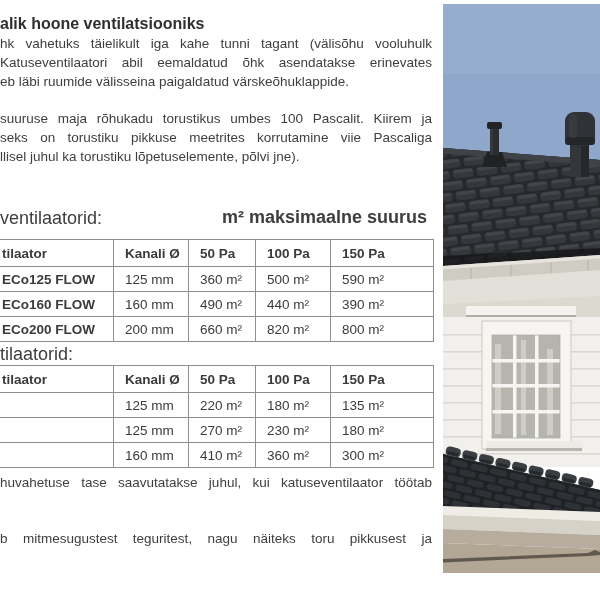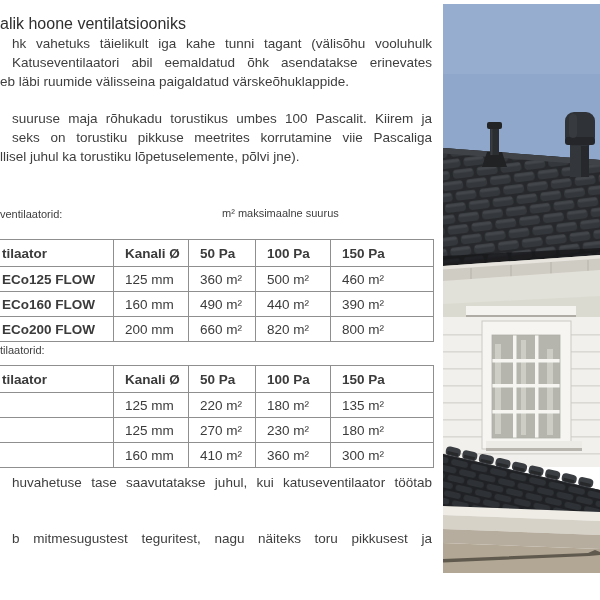--- a/index.html
+++ b/index.html
@@ -3,27 +3,27 @@
 <meta charset="utf-8">
 <style>
   html,body{margin:0;padding:0;}
   body{
     width:600px;height:600px;position:relative;overflow:hidden;
     background:#ffffff;color:#3e3e3e;
     font-family:"Liberation Sans", sans-serif;
   }
   .abs{position:absolute;}
   .title{
-    left:0;top:4px;font-size:16px;font-weight:400;color:#2f2f2f;white-space:nowrap;
+    left:0;top:4px;font-size:16px;font-weight:700;color:#2f2f2f;white-space:nowrap;
   }
   .para{left:0;width:432px;font-size:13.5px;line-height:19px;color:#3e3e3e;}
   .ln{white-space:nowrap;}
-  .ln.just{white-space:normal;text-align:justify;text-align-last:justify;padding-left:12px;}
-  .lbl{font-size:11px;color:#3e3e3e;white-space:nowrap;text-align:center;}
-  .lbl-bold{font-weight:400;}
+  .ln.just{white-space:normal;text-align:justify;text-align-last:justify;}
+  .lbl{font-size:18px;color:#3e3e3e;white-space:nowrap;text-align:center;}
+  .lbl-bold{font-weight:700;}
   table.vt{
     position:absolute;left:-10px;border-collapse:collapse;table-layout:fixed;
     width:443px;font-size:13.5px;color:#3b3b3b;
   }
   table.vt th, table.vt td{
     border:1px solid #8f8f8f;text-align:left;padding:0 2px 0 11px;
     overflow:hidden;white-space:nowrap;
   }
   table.vt th{font-weight:700;height:26px;}
   table.vt td{height:24px;}
@@ -64,21 +64,21 @@
     <th>Kanali Ø</th>
     <th>50 Pa</th>
     <th>100 Pa</th>
     <th>150 Pa</th>
   </tr>
   <tr>
     <td class="name">ECo125 FLOW</td>
     <td>125 mm</td>
     <td>360 m²</td>
     <td>500 m²</td>
-    <td>460 m²</td>
+    <td>590 m²</td>
   </tr>
   <tr>
     <td class="name">ECo160 FLOW</td>
     <td>160 mm</td>
     <td>490 m²</td>
     <td>440 m²</td>
     <td>390 m²</td>
   </tr>
   <tr>
     <td class="name">ECo200 FLOW</td>

